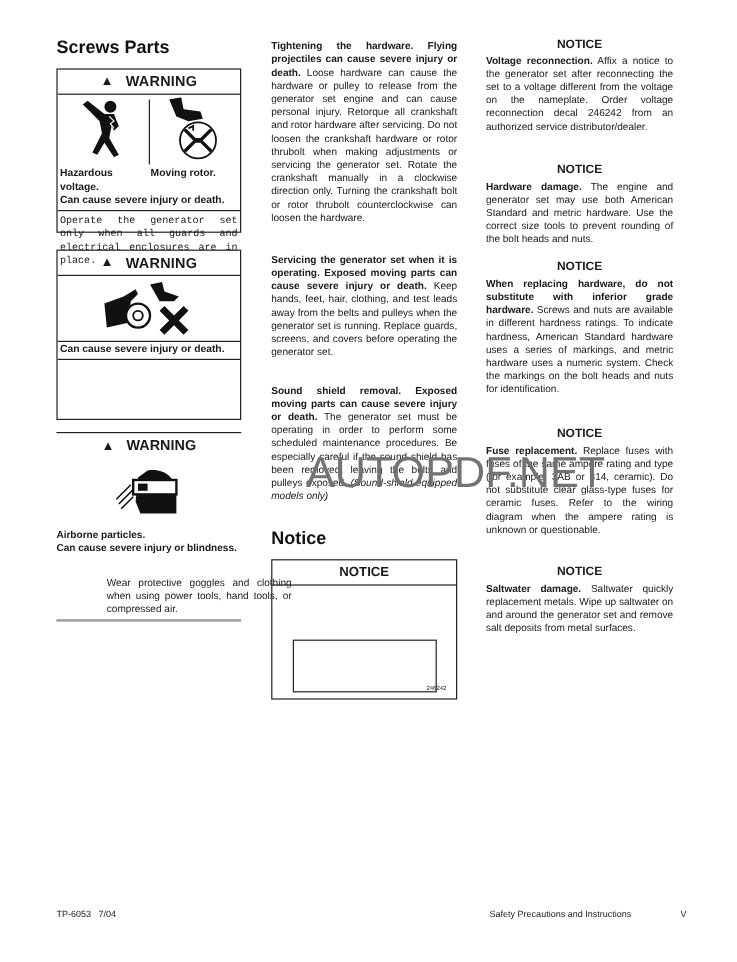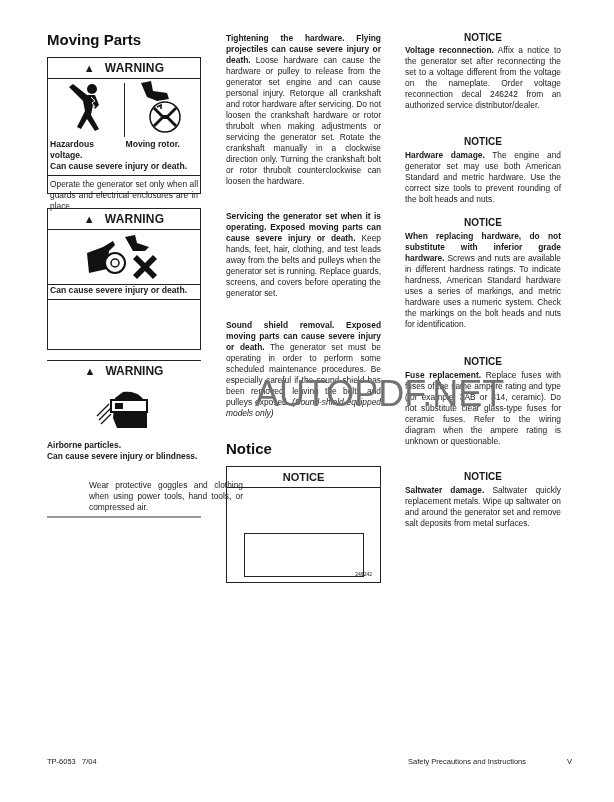--- a/index.html
+++ b/index.html
@@ -10,21 +10,21 @@
   .warnbox { position: absolute; border: 1.3px solid #222; box-sizing: border-box; }
   .warnhead { height: 20px; border-bottom: 1px solid #222; display: flex; align-items: center;
               justify-content: center; font-weight: bold; font-size: 12px; letter-spacing: 0.2px; }
   .warnhead .tri { font-size: 11px; margin-right: 10px; }
   .pics { display: flex; height: 58px; border-bottom: 0; }
   .pics .half { flex: 1; display: flex; align-items: center; justify-content: center; }
   .pics .divider { width: 1px; background: #222; margin-top: 4px; }
   .hazard { font-weight: bold; font-size: 8.6px; line-height: 11px; padding: 2px 2px 3px 2px; }
   .hazard-multi { display: flex; }
   .hazard-sep { border-top: 1px solid #222; }
-  .advice { font-size: 8.4px; line-height: 11px; padding: 3px 2px 3px 2px; text-align: justify; }
+  .advice { font-size: 8.4px; line-height: 11px; padding: 3px 2px 3px 2px; text-align: justify; font-family: Liberation Mono, monospace; }
 
   .para { position: absolute; font-size: 8.4px; line-height: 11px; text-align: justify; }
   .para b { font-weight: bold; }
   .notice-head { position: absolute; font-weight: bold; font-size: 10px; text-align: center; }
   .ital { font-style: italic; }
 
   .hrule { position: absolute; height: 2px; background: #999; }
   .hrule.dark { background: #222; height: 1.3px; }
 
   .noticebox { position: absolute; border: 1.3px solid #222; box-sizing: border-box; }
@@ -37,21 +37,21 @@
   .noticebox .code { position: absolute; right: 8px; bottom: 5px; font-size: 5px; }
 
   .footer { position: absolute; top: 757px; font-size: 7.5px; color: #222; }
   .watermark { position: absolute; left: 213px; top: 374px; font-size: 36px; color: #737373;
                letter-spacing: 0px; font-family: "Liberation Sans", sans-serif; line-height: 40px;
                white-space: nowrap; margin-left: 42px; }
 </style>
 </head>
 <body>
 
-<div class="section-title" style="left:47px; top:31px;">Moving Parts</div>
+<div class="section-title" style="left:47px; top:31px;">Screws Parts</div>
 
 <div class="warnbox" style="left:47px; top:57px; width:154px; height:137px;">
   <div class="warnhead">
     <span class="tri">▲</span>
     <span>WARNING</span>
   </div>
   <div class="pics">
     <div class="half">
       <svg width="50" height="54" viewBox="0 0 50 54">
         <circle cx="31" cy="8" r="5" fill="#111"></circle>

